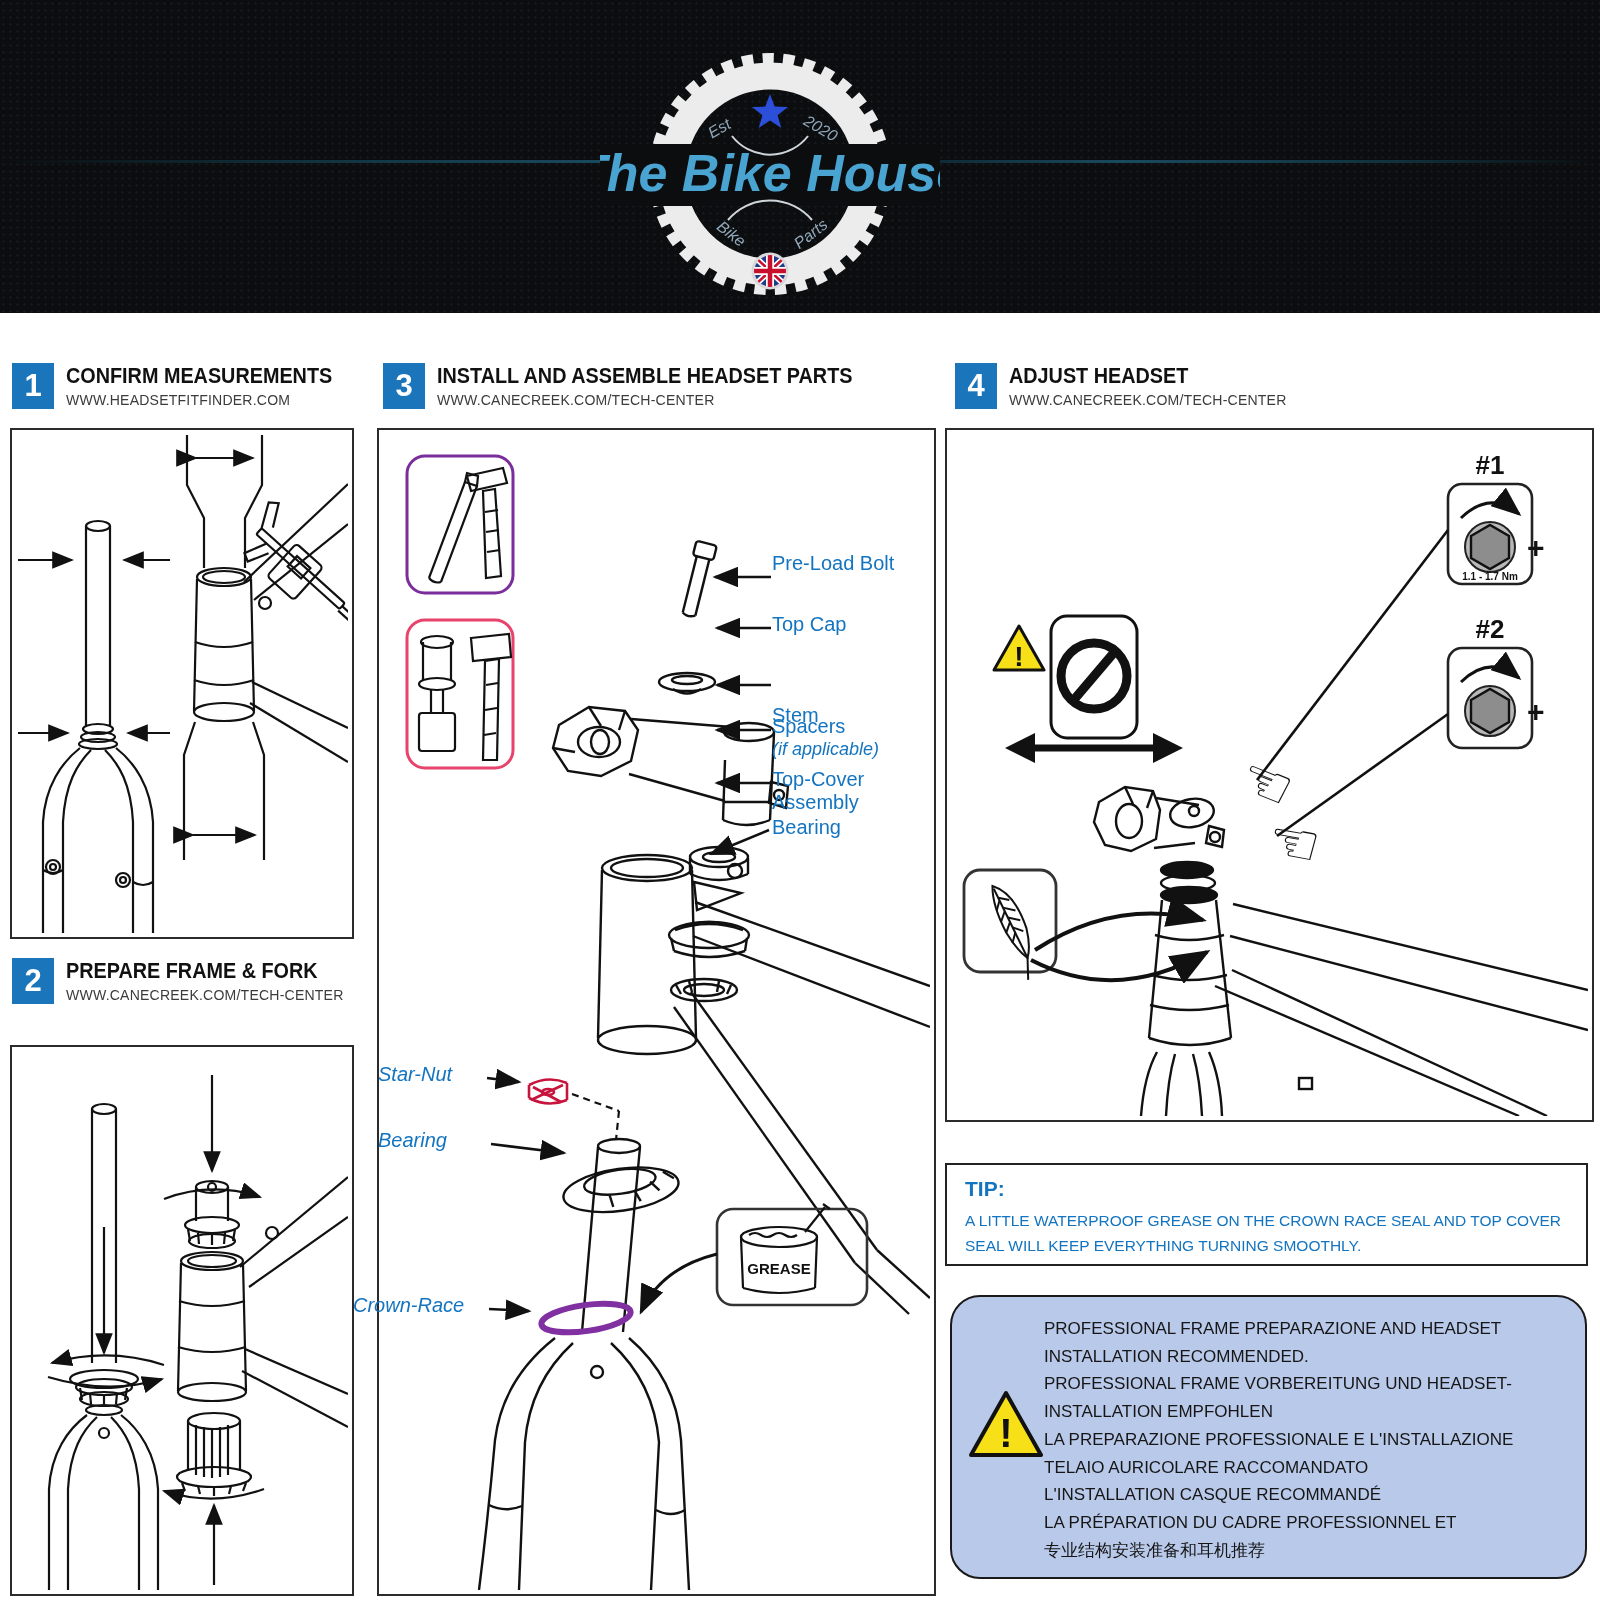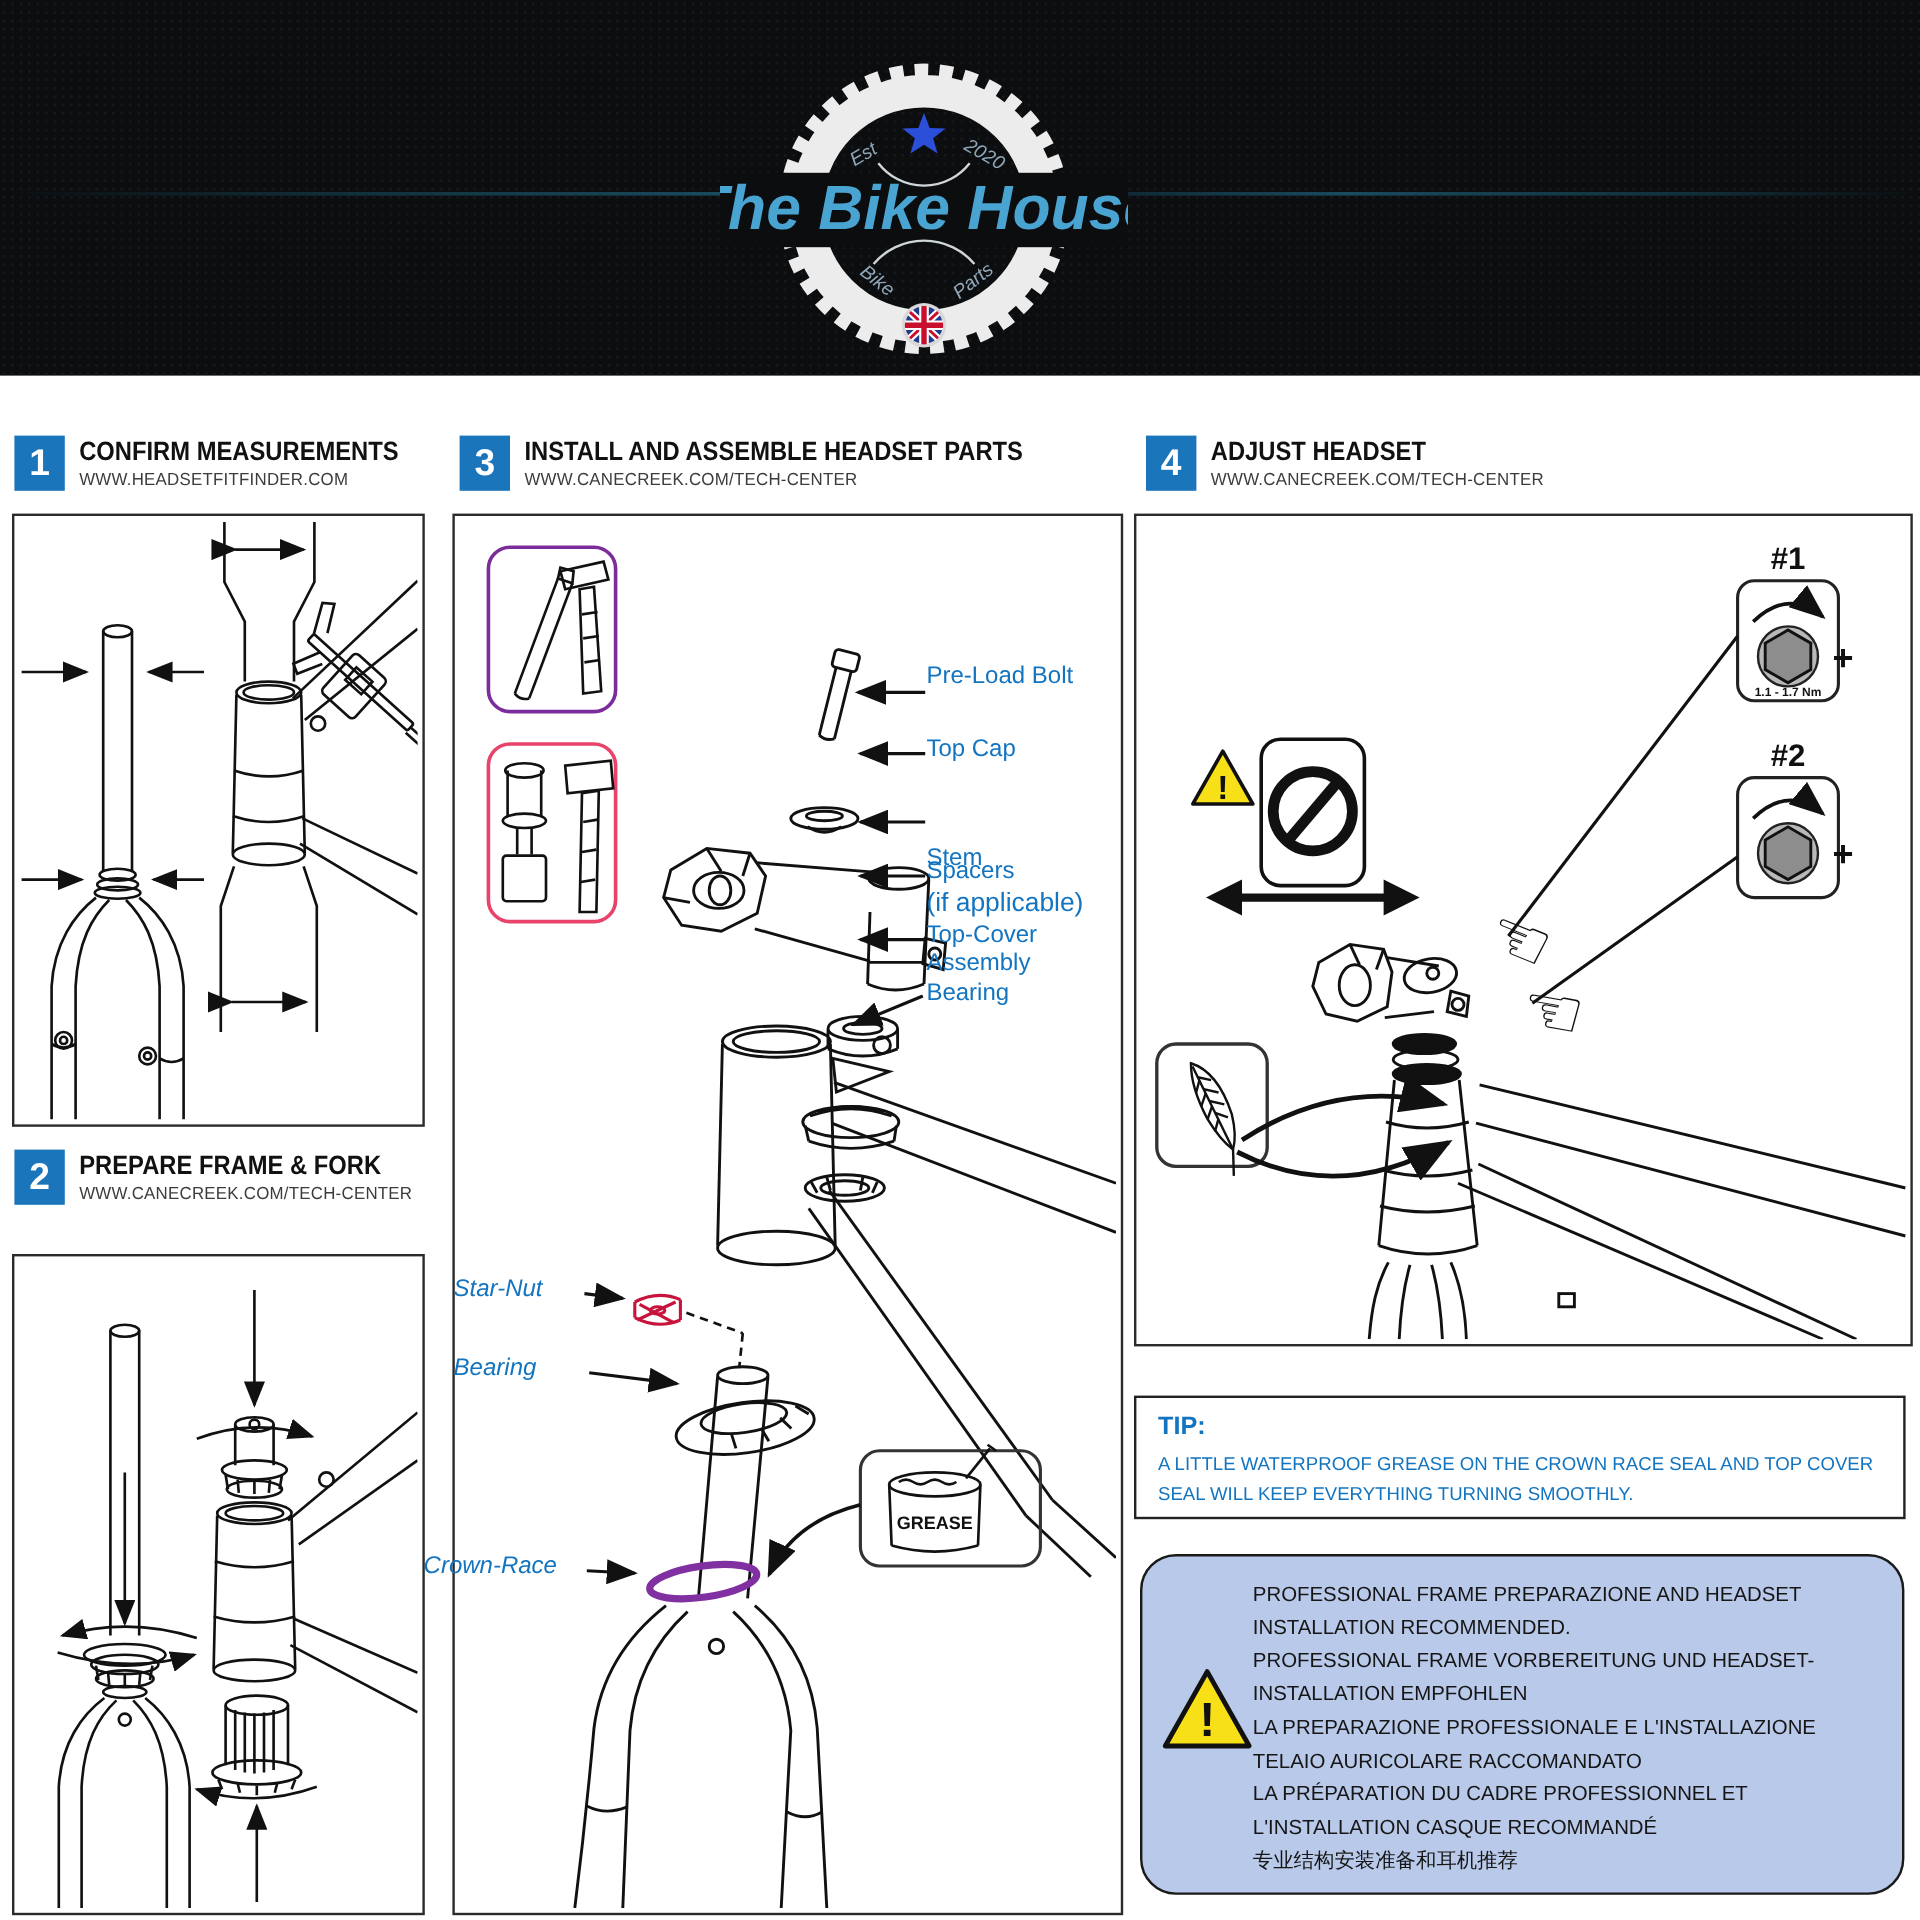--- a/index.html
+++ b/index.html
@@ -13,21 +13,21 @@
     background:linear-gradient(90deg,transparent 0%,#123947 18%,#1d5a73 38%,#0c2530 47%,transparent 50%,transparent 52%,#0c2530 55%,#1d5a73 70%,#123947 88%,transparent 100%);
     opacity:.8;}
   
   .badge{width:42px;height:46px;background:#1b75bb;color:#fff;font-weight:bold;
     font-size:31px;display:flex;align-items:center;justify-content:center;}
   .sec-title{font-weight:bold;font-size:22px;color:#111;transform:scaleX(.9);transform-origin:left center;white-space:nowrap;}
   .sec-url{font-size:14.5px;color:#3c3c3c;letter-spacing:.2px;margin-top:3px;white-space:nowrap;transform:scaleX(.97);transform-origin:left center;}
   
   .dbox{border:2px solid #2b2b2b;background:#fff;}
   .blue-label{color:#1374c0;font-size:20px;white-space:nowrap;}
-  .blue-label.small{font-size:22px;}
+  .blue-label.small{font-size:18px;font-style:italic;}
   .right-align{text-align:left;font-style:italic;}
   
   #tip-box{left:945px;top:1163px;width:639px;height:99px;border:2px solid #222;}
   #tip-heading{left:18px;top:12px;font-size:21px;font-weight:bold;color:#1374c0;position:absolute;}
   #tip-body{left:18px;top:44px;width:600px;font-size:15.5px;color:#1374c0;line-height:1.6;position:absolute;}
   
   #warn-box{left:950px;top:1295px;width:633px;height:280px;background:#b9c9ea;
     border:2px solid #1a1a1a;border-radius:30px;}
   #warn-text{left:92px;top:18px;width:520px;position:absolute;font-size:17px;color:#161616;line-height:1.63;}
   svg{display:block;}
@@ -554,17 +554,17 @@
     <polygon points="38,4 73,66 3,66" fill="#f7e017" stroke="#111" stroke-width="4" stroke-linejoin="round"></polygon>
     <text x="38" y="58" text-anchor="middle" font-size="40" font-weight="bold" fill="#111">!</text>
   </svg>
   <div id="warn-text">
     <div>PROFESSIONAL FRAME PREPARAZIONE AND HEADSET</div>
     <div>INSTALLATION RECOMMENDED.</div>
     <div>PROFESSIONAL FRAME VORBEREITUNG UND HEADSET-</div>
     <div>INSTALLATION EMPFOHLEN</div>
     <div>LA PREPARAZIONE PROFESSIONALE E L'INSTALLAZIONE</div>
     <div>TELAIO AURICOLARE RACCOMANDATO</div>
+    <div>L'INSTALLATION CASQUE RECOMMANDÉ</div>
     <div>LA PRÉPARATION DU CADRE PROFESSIONNEL ET</div>
-    <div>L'INSTALLATION CASQUE RECOMMANDÉ</div>
     <div>专业结构安装准备和耳机推荐</div>
   </div>
 </div>
 
 </body></html>

